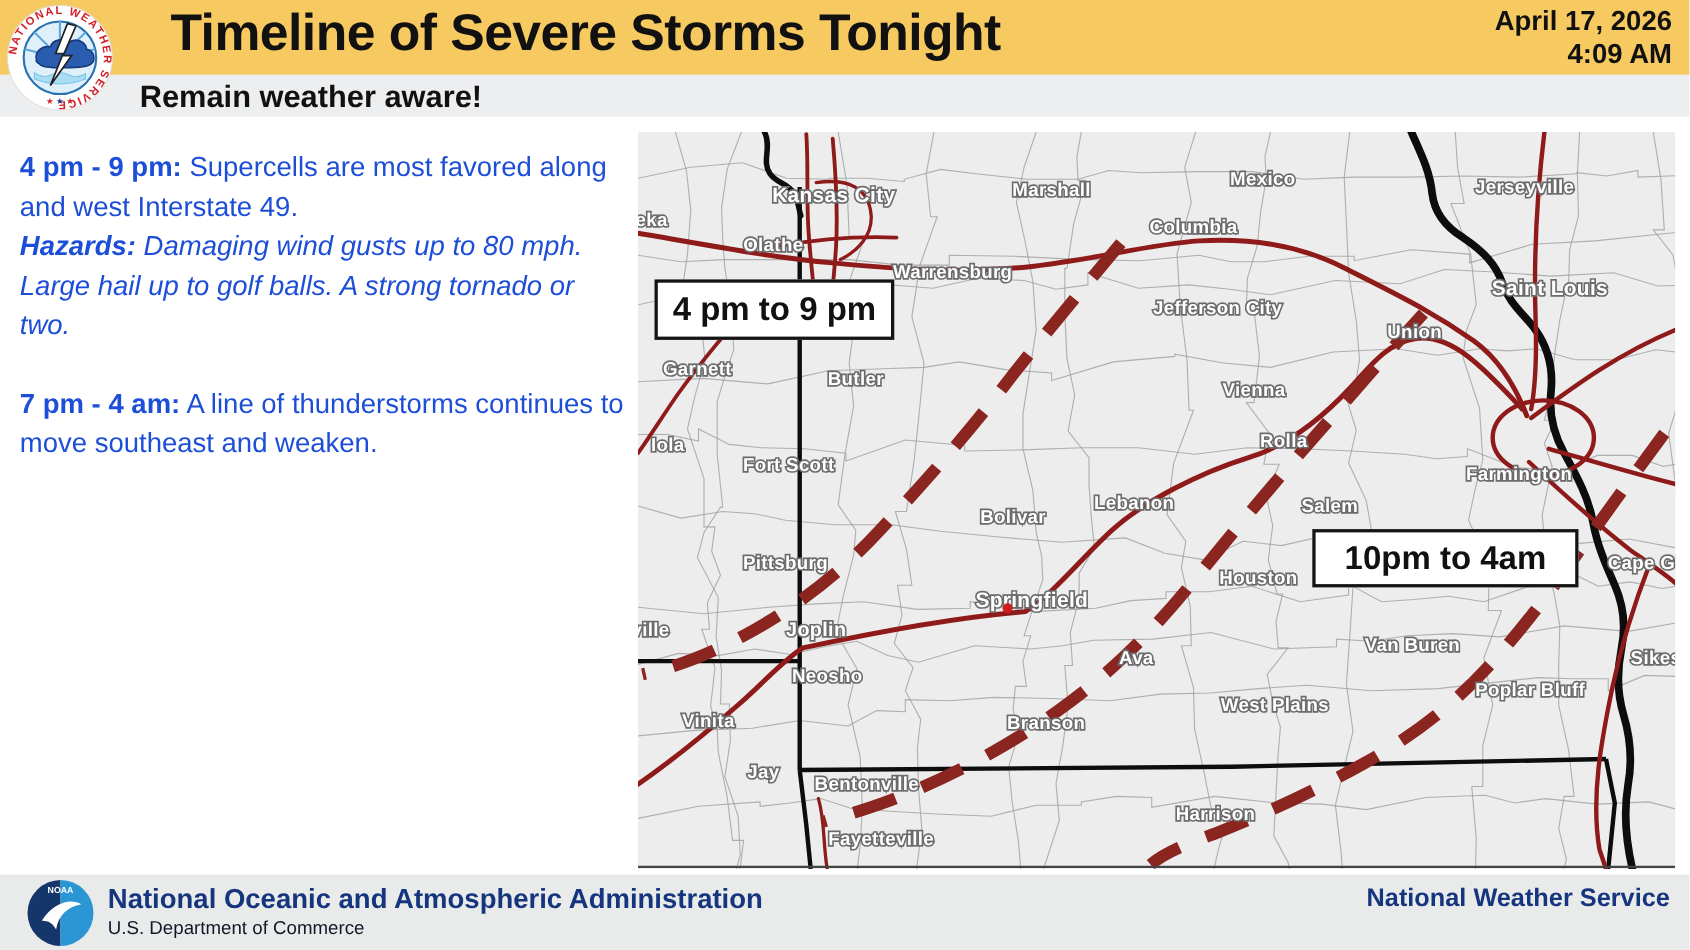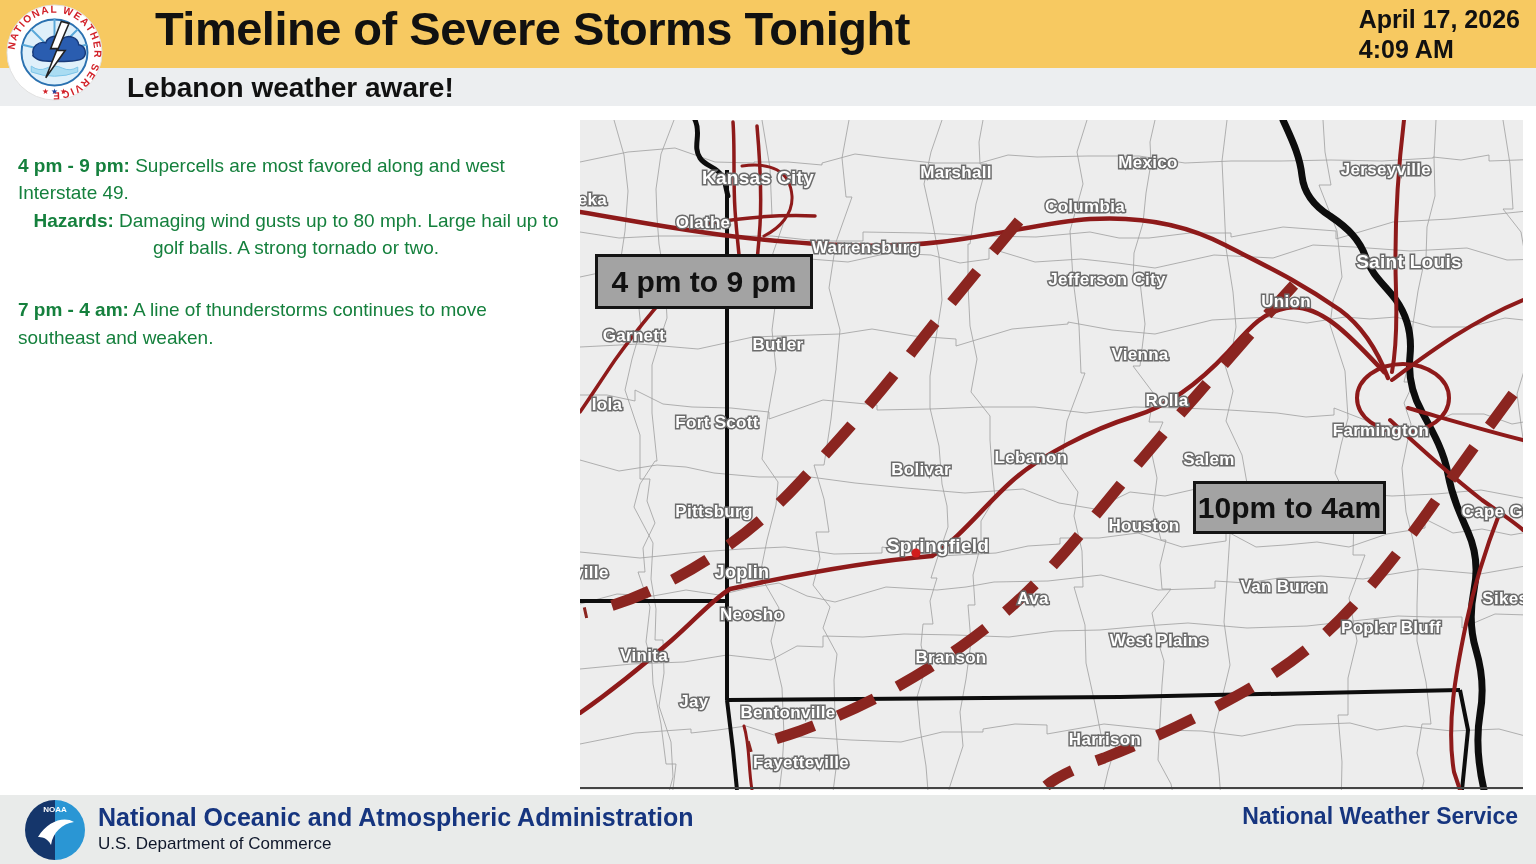--- a/index.html
+++ b/index.html
@@ -4,58 +4,58 @@
 <style>
   html,body{margin:0;padding:0;}
   body{
     width:1536px;height:864px;position:relative;overflow:hidden;
     background:#ffffff;font-family:"Liberation Sans", sans-serif;color:#111;
   }
   
   .header{position:absolute;left:0;top:0;width:1536px;height:68px;background:#F7C961;}
   .subheader{position:absolute;left:0;top:68px;width:1536px;height:38px;background:#ECEEF0;}
   .title{position:absolute;left:127px;top:1px;font-size:47px;font-weight:800;letter-spacing:-0.5px;white-space:nowrap;margin-left:28px;}
-  .datetime{position:absolute;right:16px;top:5px;text-align:left;font-size:25px;font-weight:700;line-height:1.18;}
+  .datetime{position:absolute;right:16px;top:5px;text-align:right;font-size:25px;font-weight:700;line-height:1.18;}
   .subtitle{position:absolute;left:127px;top:72px;font-size:28px;font-weight:700;}
   .nws-logo{position:absolute;left:6px;top:4px;width:97px;height:97px;}
   
-  .stormtext{position:absolute;left:18px;top:152px;width:556px;font-size:19px;line-height:1.44;color:#15803d;}
+  .stormtext{position:absolute;left:18px;top:134px;width:556px;font-size:25px;line-height:1.44;color:#1d4ed8;}
   .stormtext .block{margin-bottom:35px;}
   .stormtext b{font-weight:700;}
-  .haz{text-align:center;}
+  .haz{font-style:italic;}
   
   .map{position:absolute;left:580px;top:120px;width:943px;height:670px;background:#EDEDED;}
   .map svg{position:absolute;left:0;top:0;}
   .county{fill:none;stroke:#9f9f9f;stroke-width:1;opacity:.8;}
   .stateline{fill:none;stroke:#0d0d0d;stroke-width:4;stroke-linejoin:round;}
   .river{fill:none;stroke:#0d0d0d;stroke-linecap:round;}
   .road{fill:none;stroke:#8E1A1A;stroke-linejoin:round;stroke-linecap:round;}
   .dash{fill:none;stroke:#8B2520;stroke-width:11;stroke-dasharray:40 26;}
   .city{font-family:"Liberation Sans",sans-serif;font-weight:700;font-size:17px;fill:#fff;
         stroke:#6b6b6b;stroke-width:3px;paint-order:stroke;letter-spacing:.3px;text-anchor:middle;}
-  .map-label{position:absolute;background:#a3a3a3;border:3px solid #141414;display:flex;
+  .map-label{position:absolute;background:#ffffff;border:3px solid #141414;display:flex;
         align-items:center;justify-content:center;font-size:30px;font-weight:700;color:#111;box-sizing:border-box;}
   
   .footer{position:absolute;left:0;top:795px;width:1536px;height:69px;background:#E9EBEA;}
   .noaa-logo{position:absolute;left:24px;top:799px;width:62px;height:62px;}
   .agency{position:absolute;left:98px;top:803px;font-size:25px;font-weight:700;color:#16357F;}
   .dept{position:absolute;left:98px;top:834px;font-size:17px;color:#0f172a;}
   .office{position:absolute;right:18px;top:802px;text-align:right;font-size:23px;font-weight:700;color:#16357F;line-height:1.25;}
 </style>
 </head>
 <body>
 
 <div class="header"></div>
 <div class="subheader"></div>
 <div class="title">Timeline of Severe Storms Tonight</div>
 <div class="datetime">
   <div>April 17, 2026</div>
   <div>4:09 AM</div>
 </div>
-<div class="subtitle">Lebanon weather aware!</div>
+<div class="subtitle">Remain weather aware!</div>
 
 <svg class="nws-logo" viewBox="0 0 100 100">
   <defs>
       <path id="ringpath" d="M50,50 m-41,0 a41,41 0 1 1 82,0 a41,41 0 1 1 -82,0"></path>
     </defs>
   <circle cx="50" cy="50" r="49" fill="#ffffff" stroke="#e0e0e0" stroke-width="1"></circle>
   <circle cx="50" cy="50" r="34" fill="#dff0fa" stroke="#2a71b0" stroke-width="2"></circle>
   <path d="M50,50 L26,26 M50,50 L50,15 M50,50 L74,26 M50,50 L17,42 M50,50 L83,42" stroke="#5aa9d9" stroke-width="2" fill="none"></path>
   <path d="M28,52 c-2,-8 6,-14 13,-12 c2,-7 12,-9 17,-4 c6,-5 16,-2 17,6 c7,1 9,10 4,14 c-4,4 -44,5 -48,0 c-3,-2 -4,-3 -3,-4 z" fill="#2a5db0" stroke="#173a7a" stroke-width="1.5"></path>
   <path d="M26,64 q8,6 16,2 q8,-4 16,0 q8,4 16,-1 l0,5 q-24,9 -48,0 z" fill="#aadcf2" stroke="#7cc4e8" stroke-width="1"></path>
@@ -183,21 +183,21 @@
           <text x="1105" y="745" class="city">Harrison</text>
           <text x="564" y="578" class="city">Coffeyville</text>
           <text x="801" y="768" class="city">Fayetteville</text>
         </g>
       <circle cx="916" cy="553" r="4.5" fill="#d11c1c"></circle>
       <line x1="580" y1="788" x2="1523" y2="788" stroke="#444" stroke-width="2"></line>
     </g>
   </svg>
 
   <div class="map-label" style="left:15px;top:134px;width:218px;height:55px;">4 pm to 9 pm</div>
-  <div class="map-label" style="left:613px;top:361px;width:193px;height:53px;text-align:center;">10pm to 4am</div>
+  <div class="map-label" style="left:613px;top:361px;width:242px;height:53px;text-align:center;">10pm to 4am</div>
 </div>
 
 <div class="footer"></div>
 <svg class="noaa-logo" viewBox="0 0 62 62">
   <path d="M31,1 a30,30 0 0 0 0,60 z" fill="#15366b"></path>
   <path d="M31,1 a30,30 0 0 1 0,60 z" fill="#2a96d4"></path>
   <path d="M14,38 C24,22 40,17 50,23 C38,25 29,33 27,46 C23,38 17,38 14,38 Z" fill="#ffffff"></path>
   <text x="31" y="13" text-anchor="middle" font-size="8" font-weight="bold" fill="#ffffff">NOAA</text>
 </svg>
 <div class="agency">National Oceanic and Atmospheric Administration</div>

